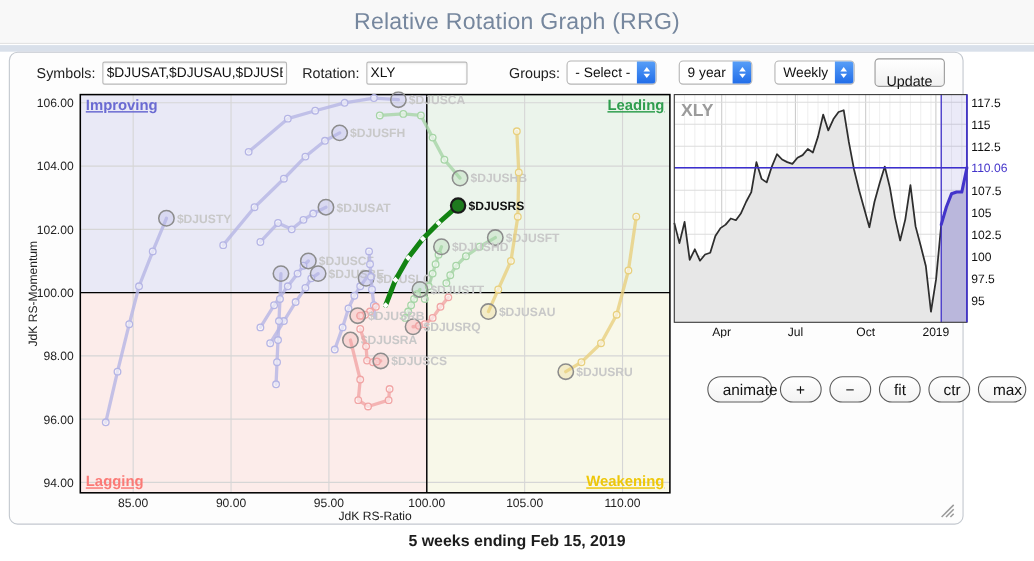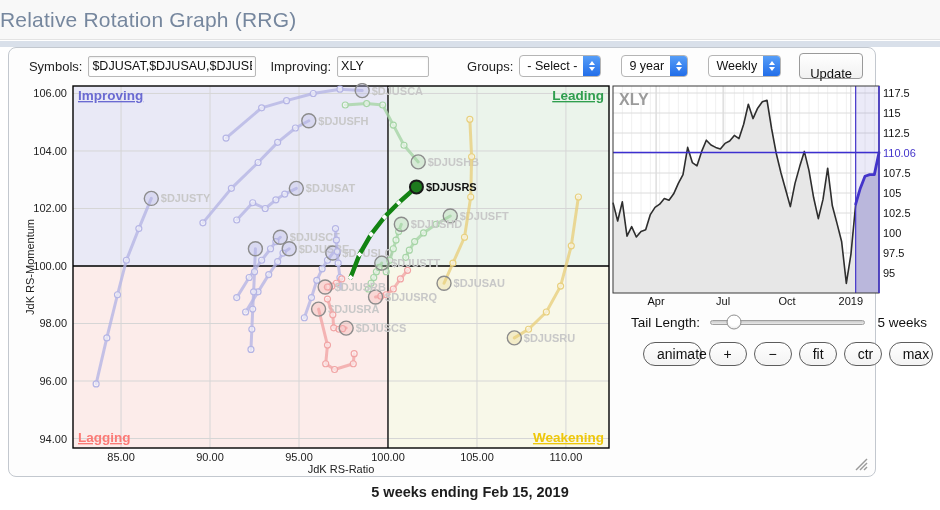--- a/index.html
+++ b/index.html
@@ -1,18 +1,18 @@
 <!DOCTYPE html>
 <html><head>
 <meta charset="utf-8">
 <style>
   * { margin:0; padding:0; box-sizing:border-box; }
   html,body { width:940px; height:510px; background:#ffffff; font-family:"Liberation Sans", sans-serif; overflow:hidden; }
 
-  .titlebar { position:absolute; left:0; top:0; width:940px; height:40px; background:#f8f8f8; border-bottom:1px solid #e3e3e3; display:flex; align-items:center; justify-content:flex-start; }
+  .titlebar { position:absolute; left:0; top:0; width:940px; height:40px; background:#f8f8f8; border-bottom:1px solid #e3e3e3; display:flex; align-items:center; justify-content:center; }
   .titlebar h1 { font-size:21px; font-weight:500; color:#76879e; letter-spacing:.2px; }
 
   .top-strip { position:absolute; left:0; top:41px; width:940px; height:6px; background:#d9e0ea; }
 
   .panel { position:absolute; left:8px; top:47px; width:868px; height:430px; background:#fdfdfd; border:1px solid #c3c8cf; border-radius:8px; }
 
   
   .controls { position:absolute; left:0; top:5px; width:100%; height:26px; display:flex; align-items:center; justify-content:center; gap:6px; font-size:13px; color:#222; }
   .ctl-label { margin-left:8px; }
   .txt-input { height:21px; border:1px solid #b8b8b8; border-radius:2px; background:#fff; font-size:12.5px; color:#111; padding:0 3px; font-family:"Liberation Sans", sans-serif; box-shadow:inset 0 1px 2px rgba(0,0,0,.08); }
@@ -49,21 +49,21 @@
 <div class="titlebar">
   <h1>Relative Rotation Graph (RRG)</h1>
 </div>
 <div class="top-strip"></div>
 
 <div class="panel">
 
   <div class="controls">
     <span class="ctl-label">Symbols:</span>
     <input class="txt-input" style="width: 168px;" value="$DJUSAT,$DJUSAU,$DJUSBE,$DJUSCA,$DJUSCI">
-    <span class="ctl-label">Improving:</span>
+    <span class="ctl-label">Rotation:</span>
     <input class="txt-input" style="width: 92px;" value="XLY">
     <span class="ctl-label" style="margin-left:32px">Groups:</span>
     <span class="fake-select">
       <span class="fs-text">- Select -</span>
       <span class="fs-arrows">
           <i class="up"></i>
           <i class="down"></i>
         </span>
     </span>
     <span class="fake-select" style="margin-left:14px">
@@ -350,27 +350,20 @@
         <text x="274" y="174" font-size="11" fill="#111">97.5</text>
         <text x="274" y="194" font-size="11" fill="#111">95</text>
         <text x="274" y="73.51999999999998" font-size="11" fill="#4334ca">110.06</text>
         <text x="47.092" y="222" text-anchor="middle" font-size="11" fill="#111">Apr</text>
         <text x="114.124" y="222" text-anchor="middle" font-size="11" fill="#111">Jul</text>
         <text x="177.964" y="222" text-anchor="middle" font-size="11" fill="#111">Oct</text>
         <text x="241.804" y="222" text-anchor="middle" font-size="11" fill="#111">2019</text>
       </svg>
   </div>
 
-  <div class="tail-row">
-    <span class="tail-label">Tail Length:</span>
-    <div class="slider-track">
-      <div class="slider-thumb" id="tail-thumb" style="left: 15%;"></div>
-    </div>
-    <span class="tail-value">5 weeks</span>
-  </div>
 
   <div class="btn-row">
     <button class="pill-btn first">animate</button>
     <button class="pill-btn">+</button>
     <button class="pill-btn">−</button>
     <button class="pill-btn">fit</button>
     <button class="pill-btn">ctr</button>
     <button class="pill-btn">max</button>
   </div>
 

